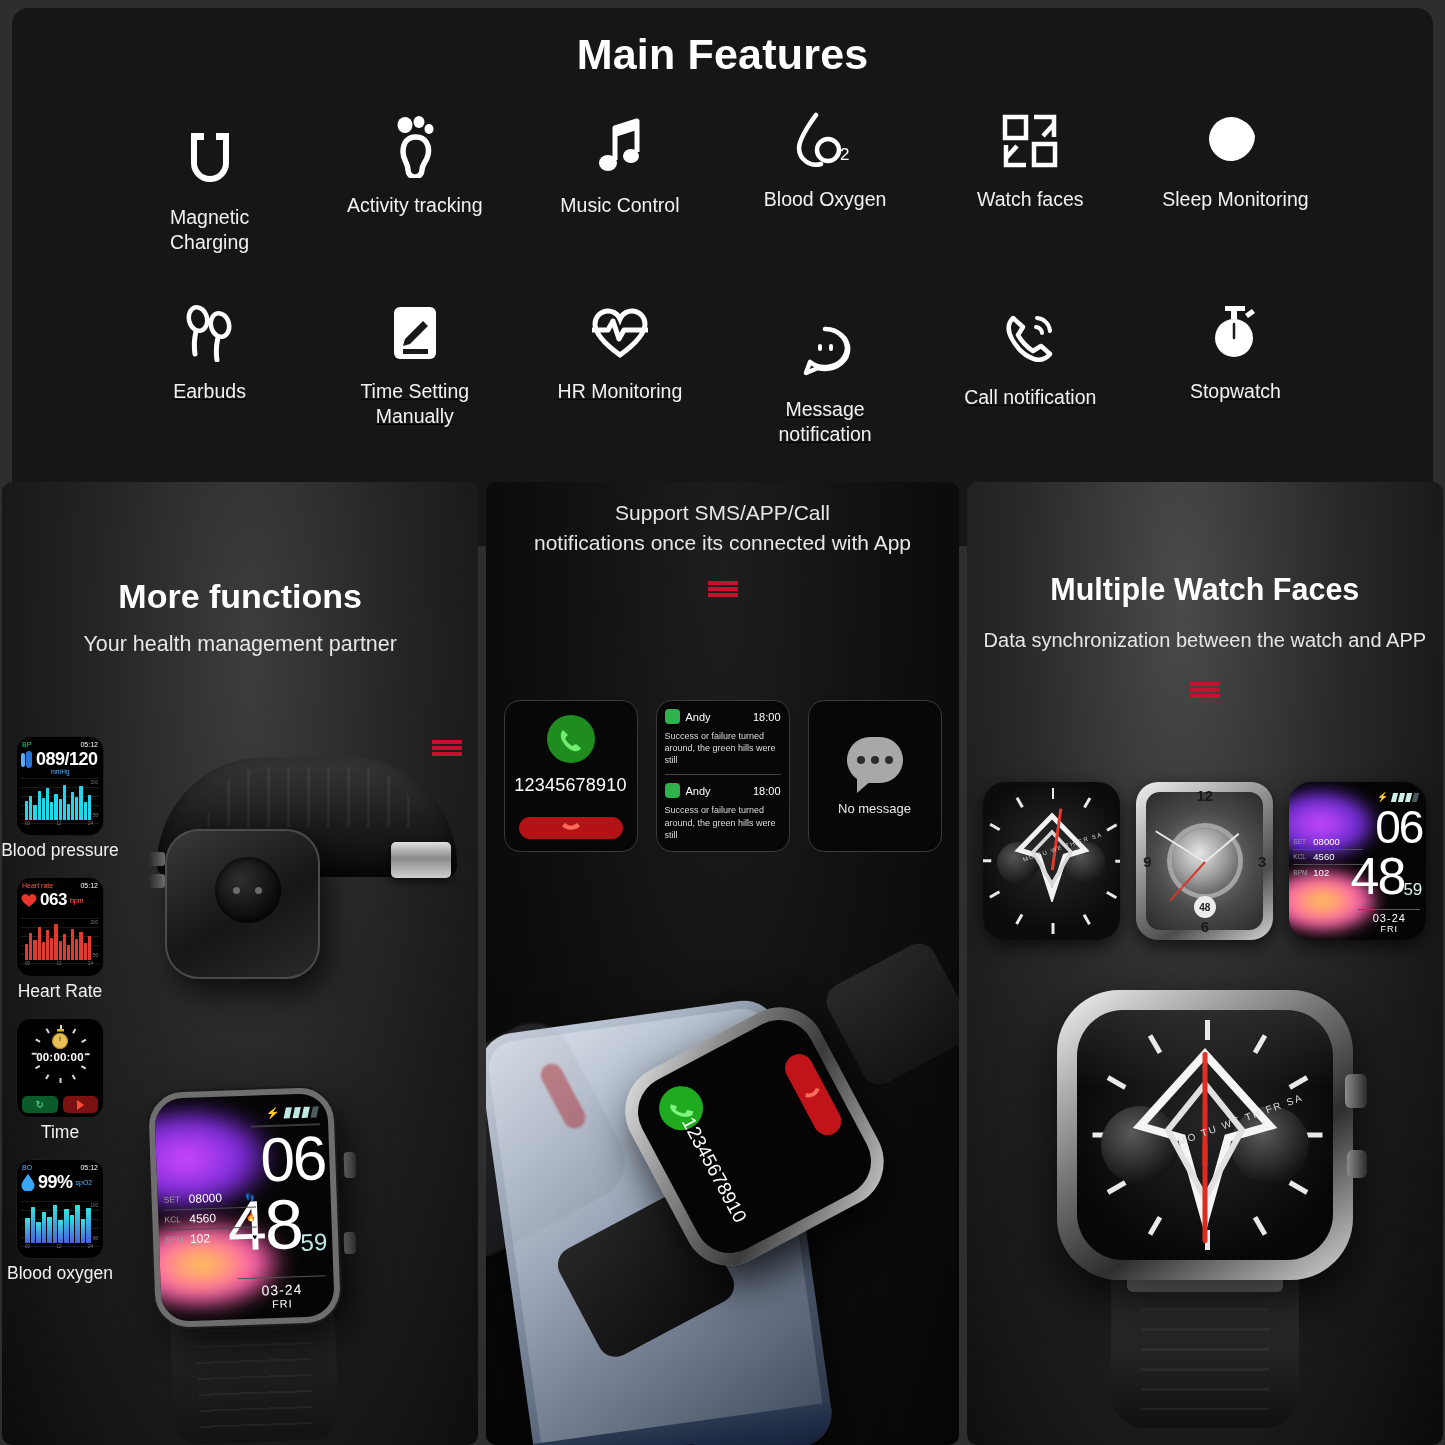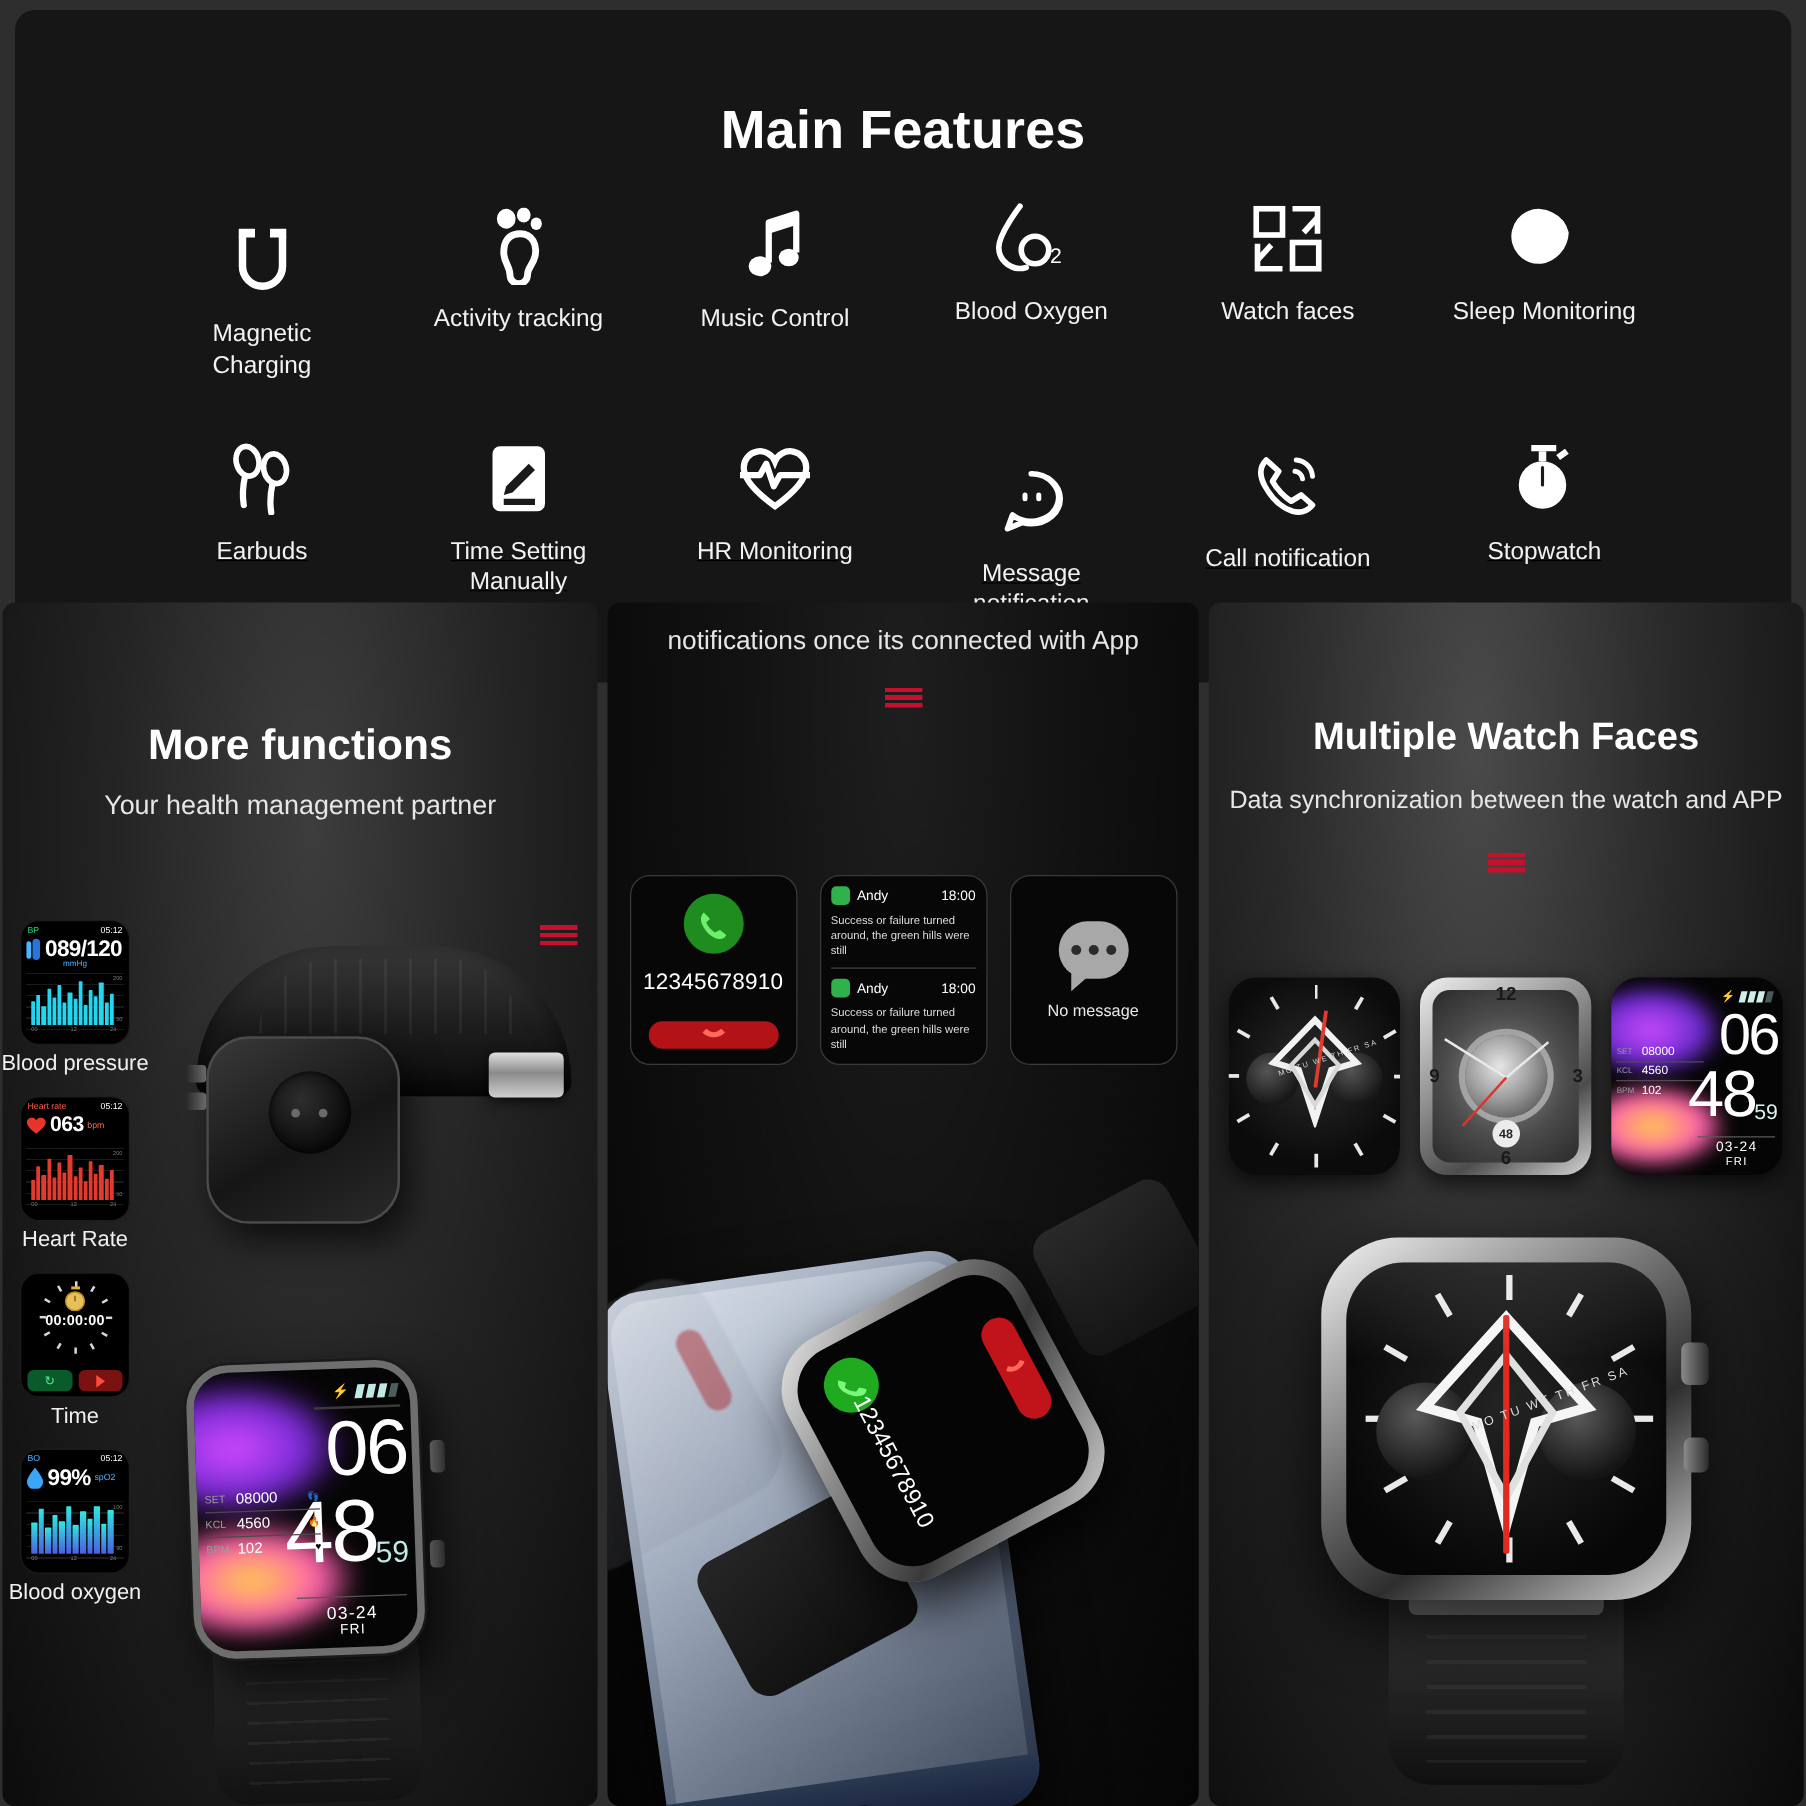--- a/index.html
+++ b/index.html
@@ -8,21 +8,21 @@
     background: #2b2b2b;
     font-family: "Liberation Sans", sans-serif;
     overflow: hidden;
   }
   .page { position: relative; width: 1445px; height: 1445px; background: #2e2e2e; }
 
   
   .features-panel {
     position: absolute; left: 12px; top: 8px; width: 1421px; height: 538px;
     background: #161616; border-radius: 16px;
-    display: flex; flex-direction: column; align-items: center; justify-content: center;
+    display: flex; flex-direction: column; align-items: center;
   }
   .features-title {
     margin-top: 22px; font-size: 43px; font-weight: bold; color: #ffffff;
     letter-spacing: 0.2px;
   }
   .feature-rows { width: 100%; margin-top: 30px; }
   .feature-row { display: flex; width: 100%; padding: 0 95px; }
   .feature-row.r2 { margin-top: 46px; text-decoration: underline; }
   .feature-cell {
     flex: 1; display: flex; flex-direction: column; align-items: center;
@@ -773,20 +773,21 @@
           <div class="lw-date">
             <div class="d">03-24</div>
             <div class="w">FRI</div>
           </div>
         </div>
       </div>
     </section>
 
     <section class="panel panel-mid">
       <div class="p-sub mid-sub">
+        <div>Support SMS/APP/Call</div>
         <div>notifications once its connected with App</div>
       </div>
       <div class="red-stripe" style="margin-top:22px;"></div>
 
       <div class="notif-cards">
 
         <div class="ncard ncall">
           <div class="call-green">
             <svg width="26" height="26" viewBox="0 0 26 26">
               <path d="M5 4 C2 7 2 11 5 16 c3 5 7 8 11 9 c4 1 6 -1 7 -3 l-5 -4 l-4 2 c-3 -2 -6 -5 -7 -8 l3 -3 z" fill="#6ef06e"></path>

